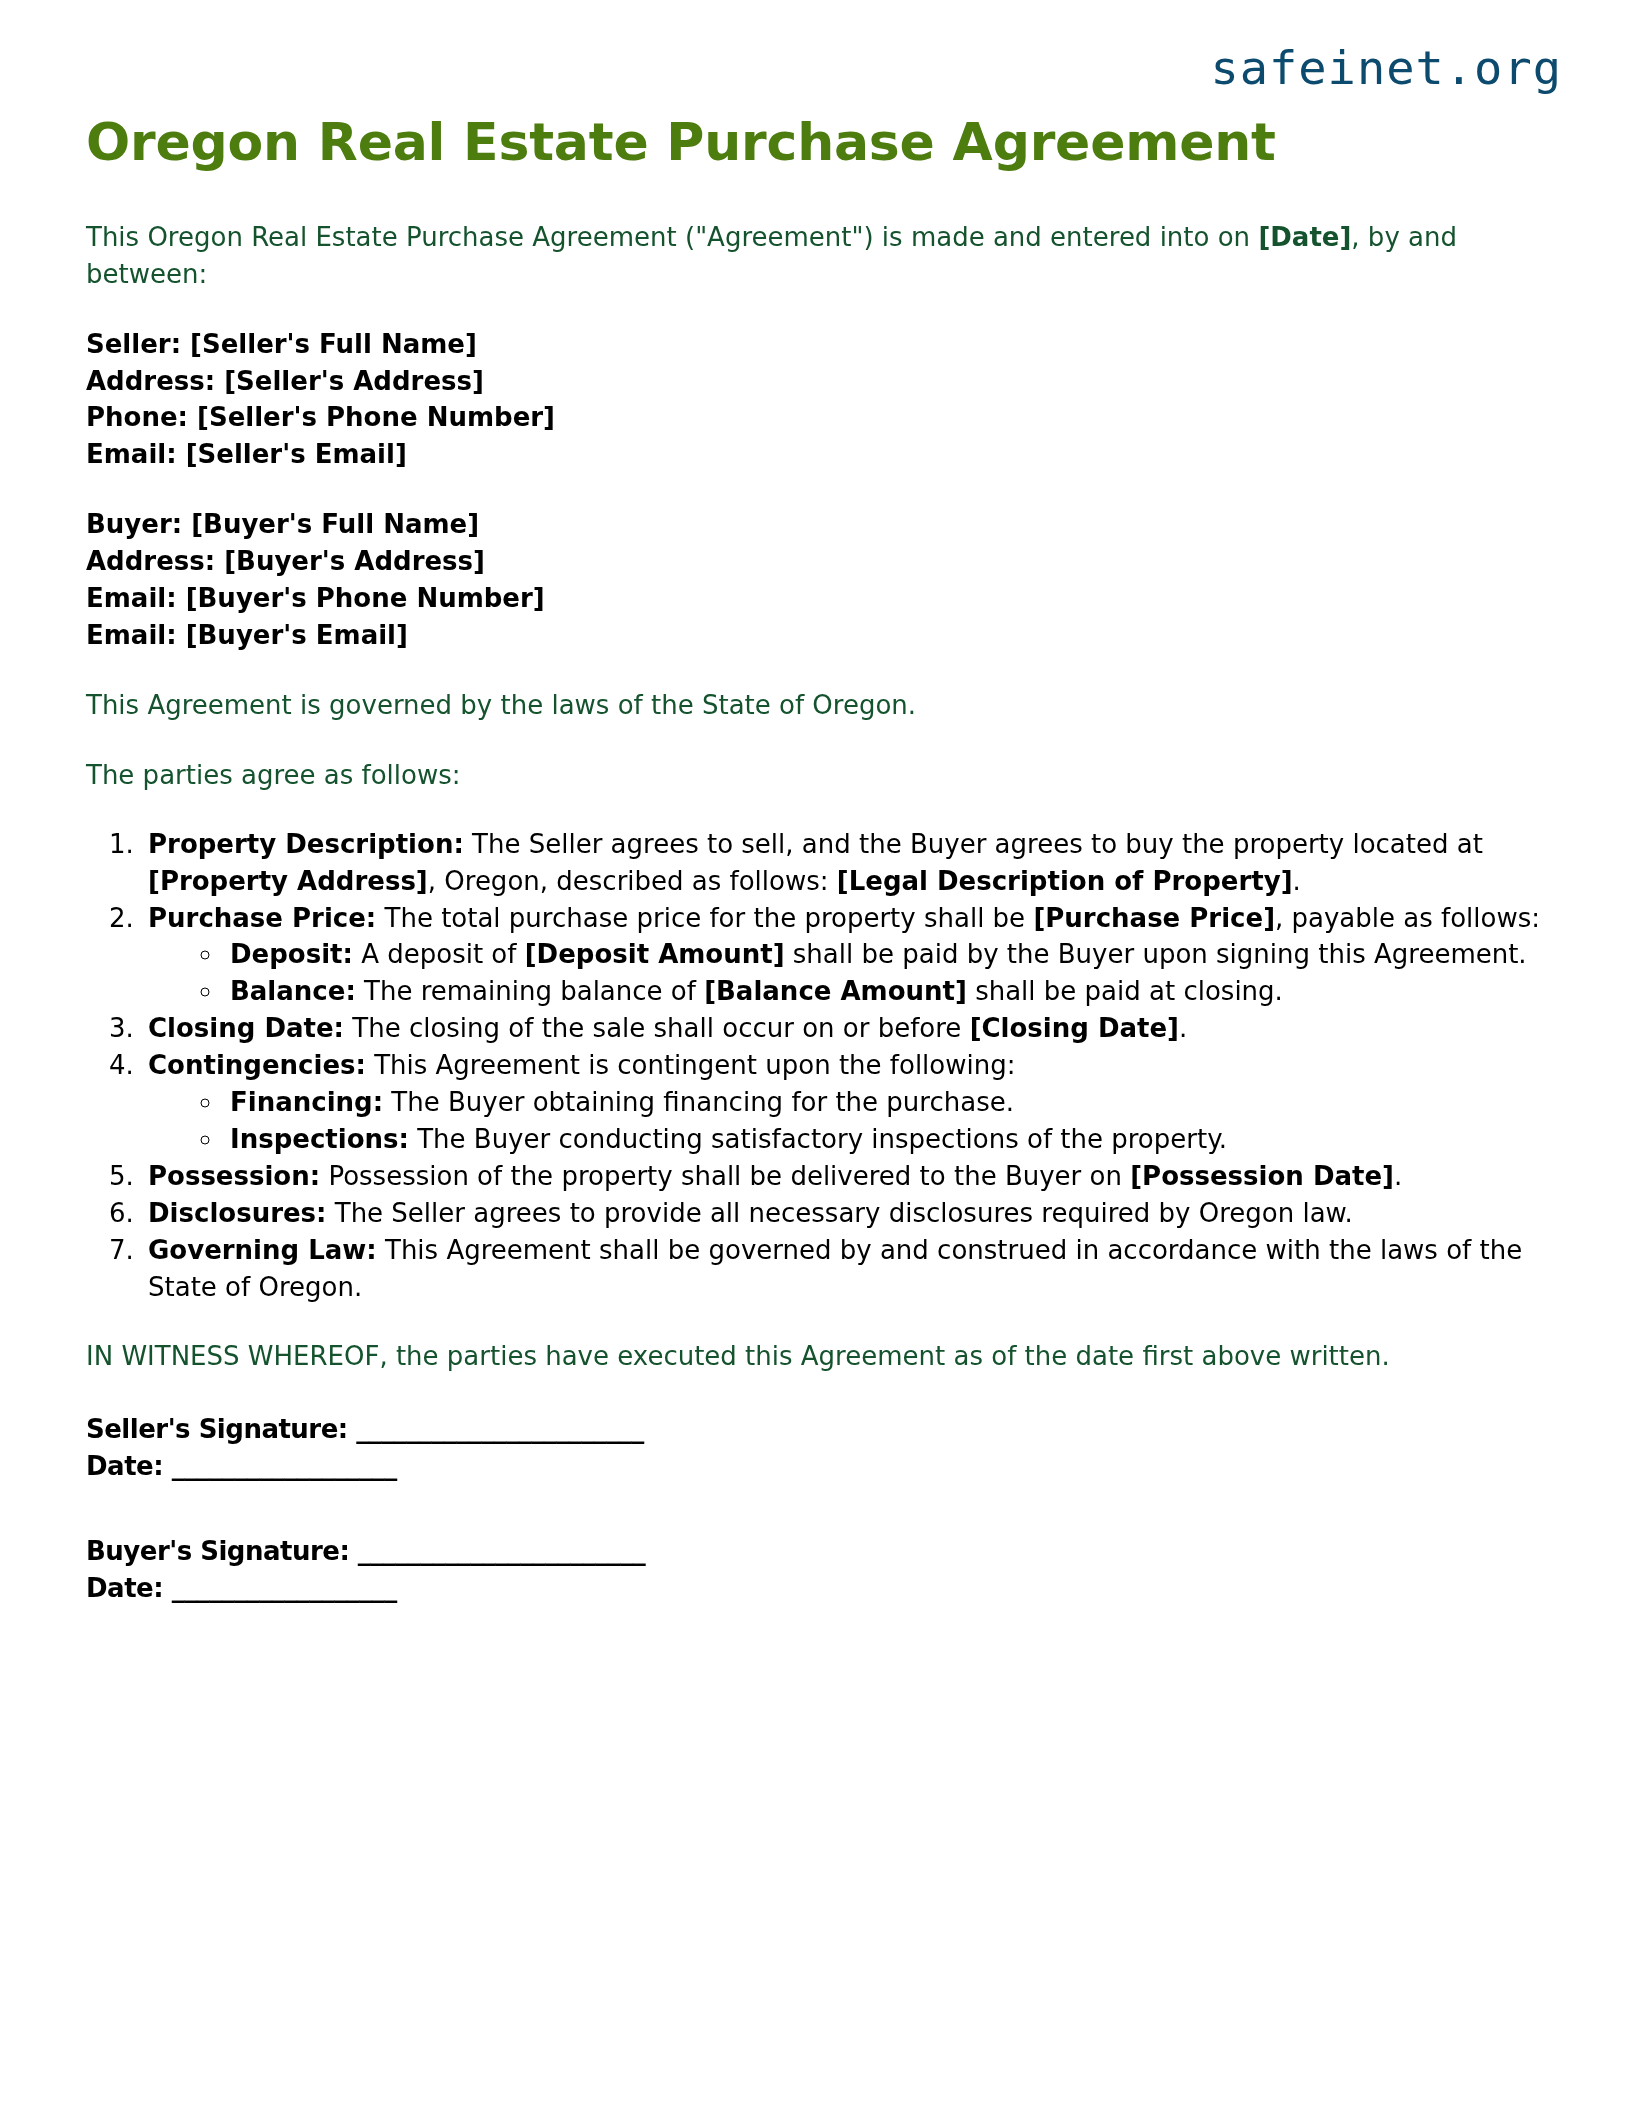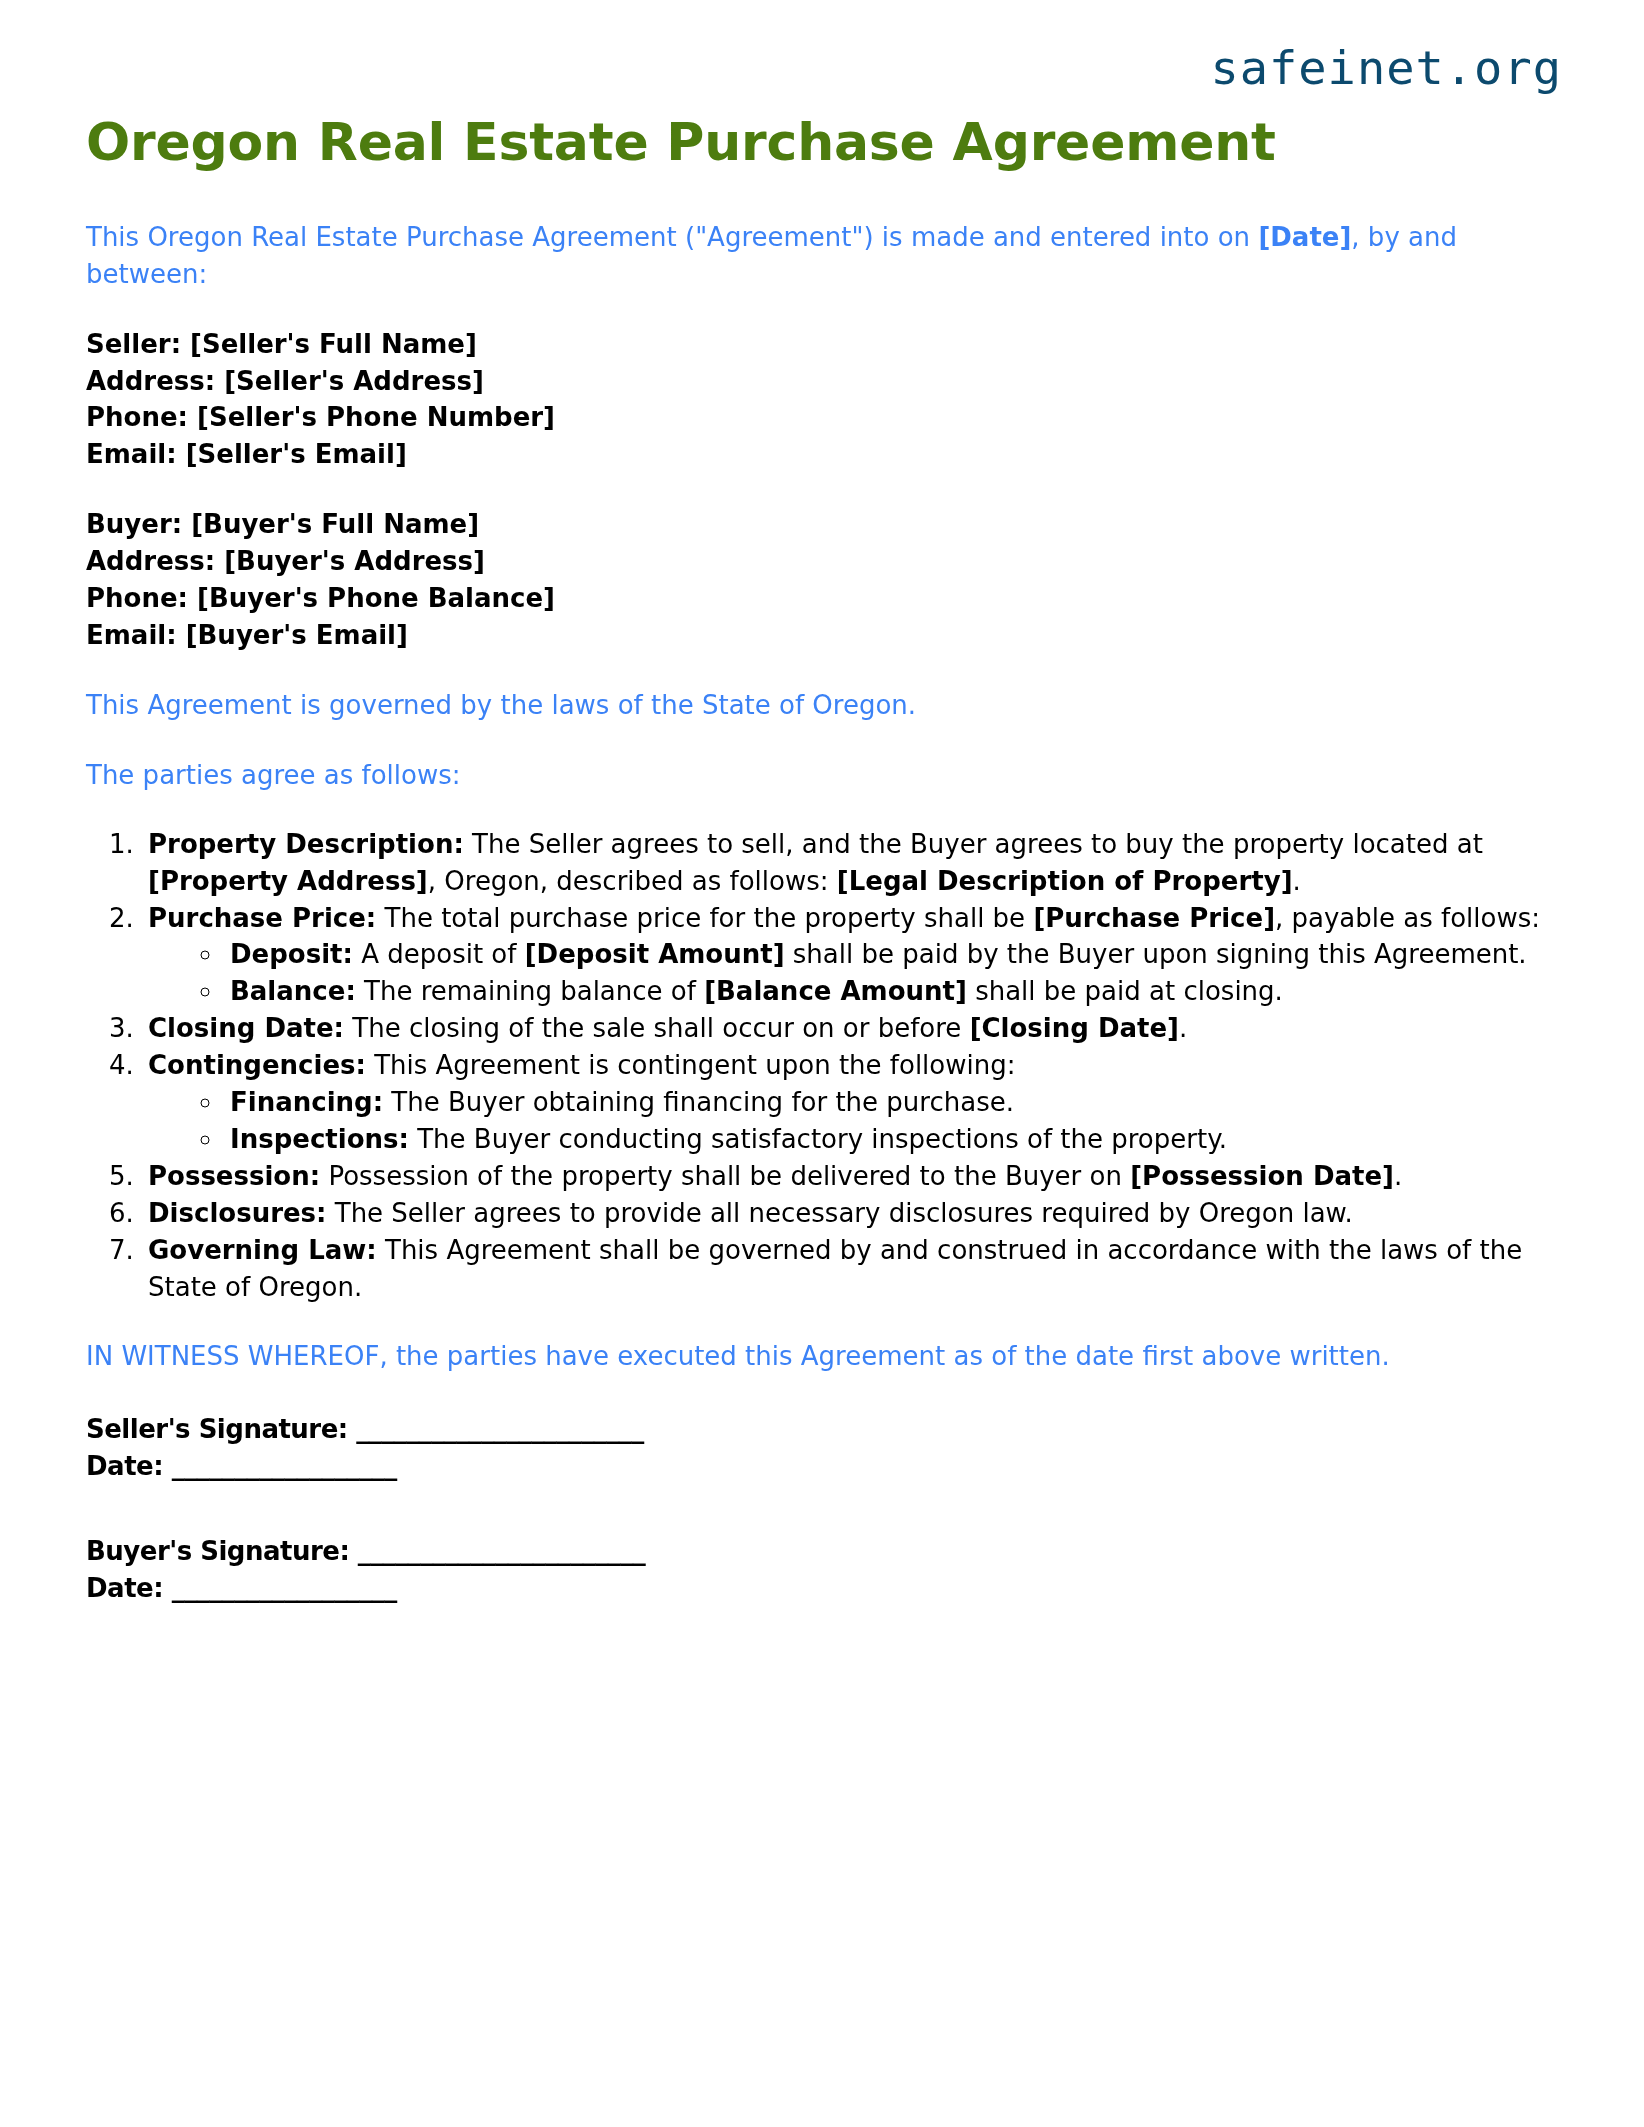--- a/index.html
+++ b/index.html
@@ -53,21 +53,21 @@
     line-height: 1.17;
     margin: 0 0 0 0;
     letter-spacing: -0.2px;
     color: #4d7c0f;
   }
 
   p.para {
     font-size: 26px;
     line-height: 1.42;
     margin: 33px 0 0 0;
-    color: #3b82f6;
+    color: #14532d;
   }
 
   p.para.first {
     margin-top: 46px;
   }
 
   .contact-block {
     font-size: 26px;
     line-height: 1.42;
     font-weight: bold;
@@ -147,21 +147,21 @@
     <div class="contact-block">
       <span class="line">Seller: [Seller's Full Name]</span>
       <span class="line">Address: [Seller's Address]</span>
       <span class="line">Phone: [Seller's Phone Number]</span>
       <span class="line">Email: [Seller's Email]</span>
     </div>
 
     <div class="contact-block">
       <span class="line">Buyer: [Buyer's Full Name]</span>
       <span class="line">Address: [Buyer's Address]</span>
-      <span class="line">Phone: [Buyer's Phone Balance]</span>
+      <span class="line">Email: [Buyer's Phone Number]</span>
       <span class="line">Email: [Buyer's Email]</span>
     </div>
 
     <p class="para">This Agreement is governed by the laws of the State of Oregon.</p>
 
     <p class="para">The parties agree as follows:</p>
 
     <ol class="main-list">
 
       <li>

